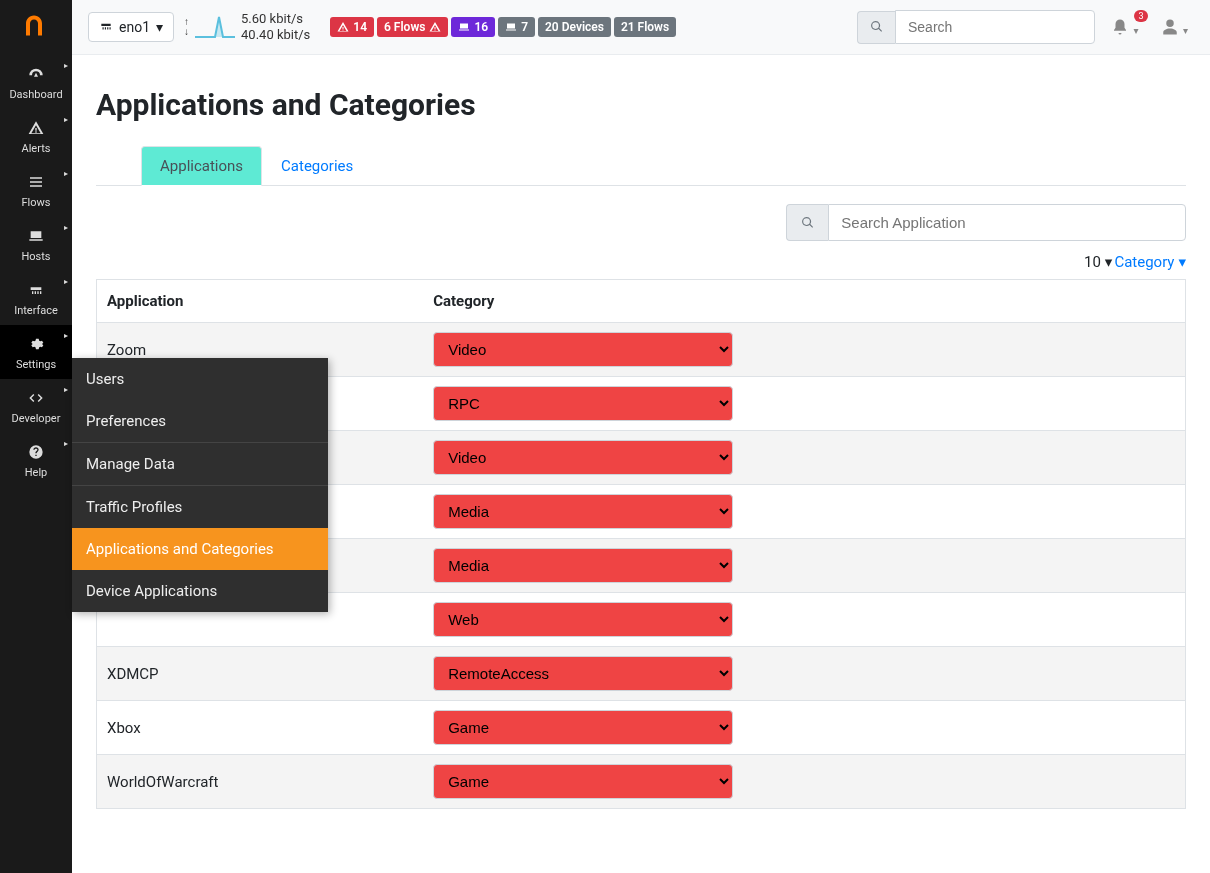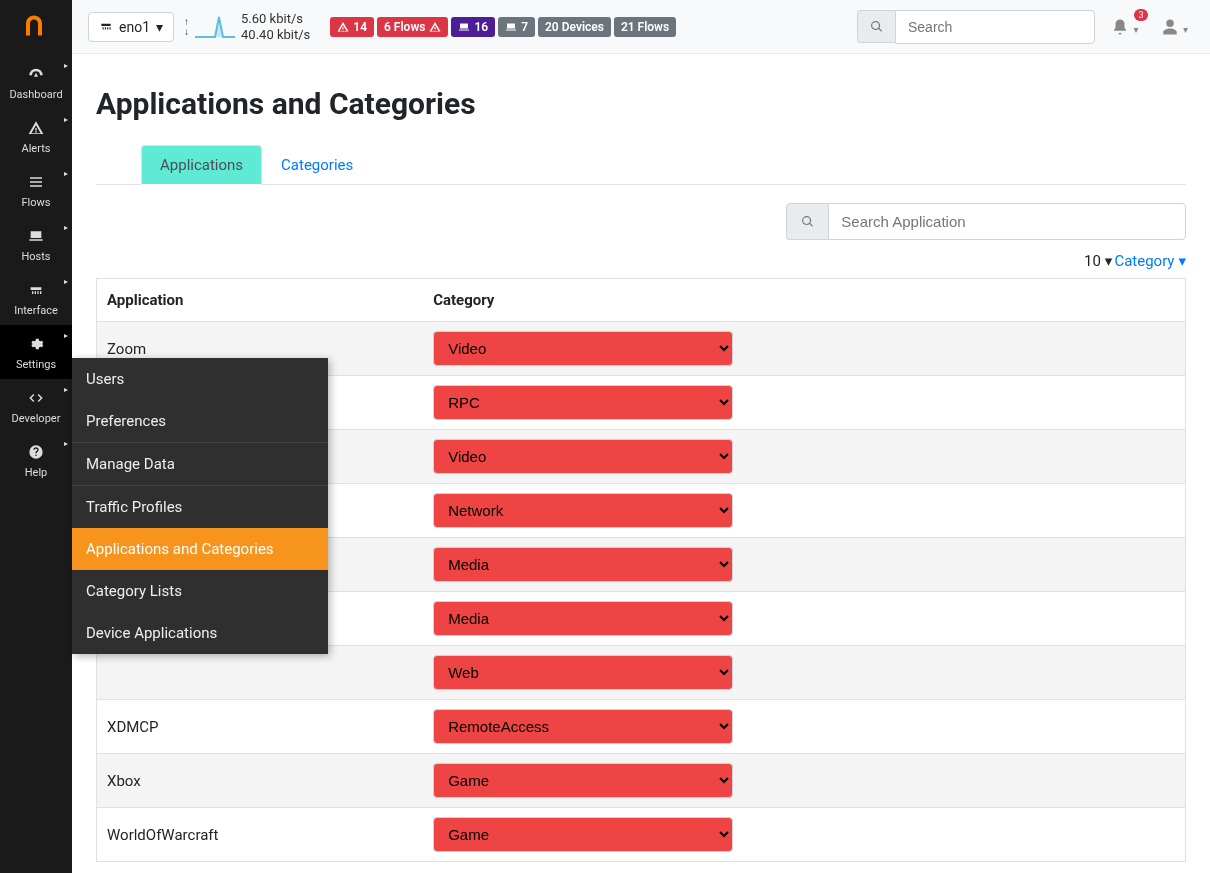--- a/index.html
+++ b/index.html
@@ -27,21 +27,21 @@
 .topbar { height: 55px; background: #f8f9fa; border-bottom: 1px solid #e9ecef; display: flex; align-items: center; padding: 0 16px; gap: 10px; }
 .iface-sel { border: 1px solid #ced4da; border-radius: 4px; padding: 6px 10px; background: #fff; font-size: 14px; display: flex; align-items: flex-start; gap: 6px; cursor: pointer; }
 .speed-box { display: flex; align-items: center; gap: 6px; font-size: 13px; color: #333; }
 .arrows { display: flex; flex-direction: column; font-size: 10px; line-height: 1; }
 .spark { width: 40px; height: 28px; position: relative; }
 .spark svg { width: 100%; height: 100%; }
 .speed-vals { display: flex; flex-direction: column; line-height: 1.2; }
 .badges { display: flex; gap: 3px; margin-left: 10px; }
 .badge { border-radius: 3px; padding: 3px 7px; font-size: 12px; font-weight: 600; color: #fff; display: inline-flex; align-items: center; gap: 4px; }
 .b-red { background: #dc3545; }
-.b-green { background: #4c1d95; }
+.b-green { background: #6d28d9; }
 .b-gray { background: #6c757d; }
 .spacer { flex: 1; }
 .search-box { display: flex; align-items: center; }
 .search-btn { background: #e9ecef; border: 1px solid #ced4da; border-right: none; border-radius: 4px 0 0 4px; padding: 8px 12px; color: #6c757d; }
 .search-inp { border: 1px solid #ced4da; border-radius: 0 4px 4px 0; padding: 8px 12px; width: 200px; font-size: 14px; }
 .topicon { color: #888; font-size: 18px; padding: 4px 6px; position: relative; cursor: pointer; }
 .topicon .bubble { position: absolute; top: -3px; right: -3px; background: #dc3545; color: #fff; font-size: 9px; border-radius: 8px; padding: 1px 4px; }
 
 
 .content { padding: 20px 24px; overflow: auto; }
@@ -104,21 +104,20 @@
             </svg></span><span>Help</span><span class="caret">▸</span></div>
       </div>
   </div>
 
   <div class="flyout" id="flyout">
       <div class="fly-item">Users</div>
       <div class="fly-item">Preferences</div>
       <div class="fly-item fly-sep">Manage Data</div>
       <div class="fly-item fly-sep">Traffic Profiles</div>
       <div class="fly-item active">Applications and Categories</div>
-      <div class="fly-item">Category Lists</div>
       <div class="fly-item">Device Applications</div>
     </div>
 
   <div class="main">
     <div class="topbar">
       <div class="iface-sel">
         <svg class="icon" viewBox="0 0 24 24">
             <path d="M4 8h16v4H4zm2 6h2v4H6zm4 0h2v4h-2zm4 0h2v4h-2zm4 0h2v4h-2z"></path>
           </svg>
         <span>eno1</span>
@@ -241,24 +240,20 @@
             <tr>
               <td></td>
               <td><select class="cat-sel"><option>RPC</option><option>Video</option><option>Network</option><option>Media</option><option>Web</option><option>RemoteAccess</option><option>Game</option></select></td>
             </tr>
             <tr>
               <td></td>
               <td><select class="cat-sel"><option>Video</option><option>RPC</option><option>Network</option><option>Media</option><option>Web</option><option>RemoteAccess</option><option>Game</option></select></td>
             </tr>
             <tr>
               <td></td>
-              <td><select class="cat-sel"><option>Network</option><option>Video</option><option>RPC</option><option>Media</option><option>Web</option><option>RemoteAccess</option><option>Game</option></select></td>
-            </tr>
-            <tr>
-              <td></td>
               <td><select class="cat-sel"><option>Media</option><option>Video</option><option>RPC</option><option>Network</option><option>Web</option><option>RemoteAccess</option><option>Game</option></select></td>
             </tr>
             <tr>
               <td></td>
               <td><select class="cat-sel"><option>Media</option><option>Video</option><option>RPC</option><option>Network</option><option>Web</option><option>RemoteAccess</option><option>Game</option></select></td>
             </tr>
             <tr>
               <td></td>
               <td><select class="cat-sel"><option>Web</option><option>Video</option><option>RPC</option><option>Network</option><option>Media</option><option>RemoteAccess</option><option>Game</option></select></td>
             </tr>

